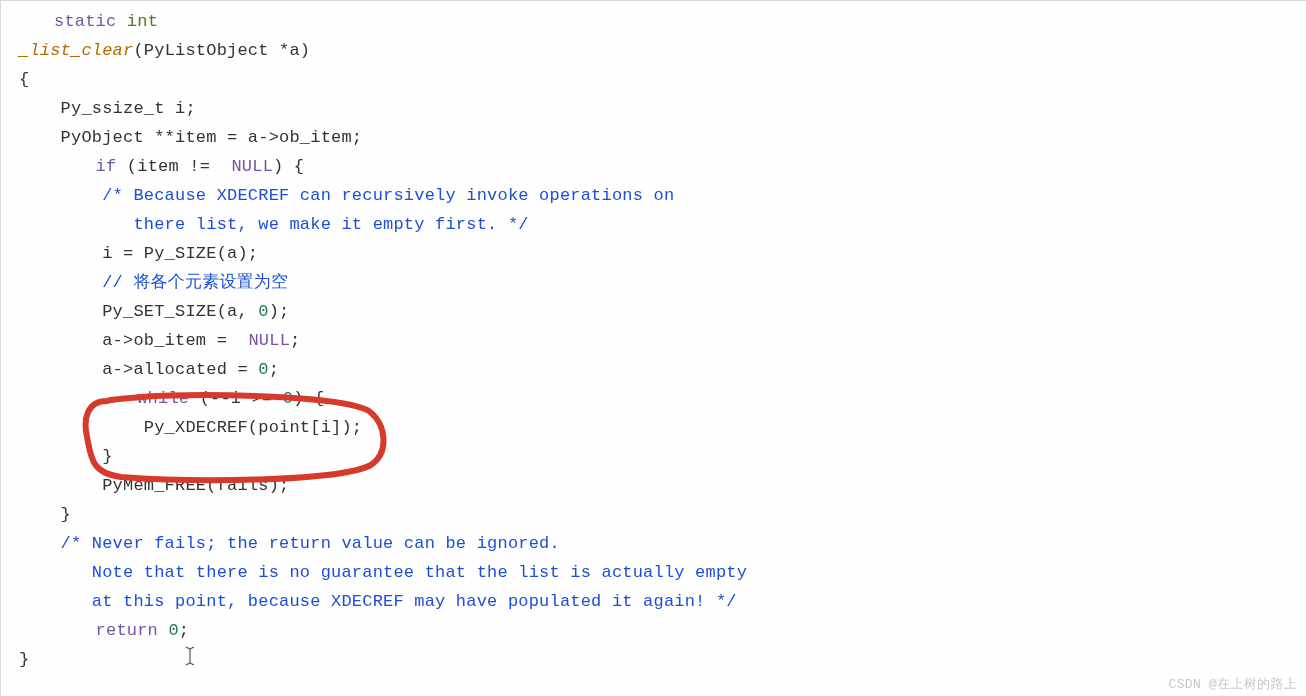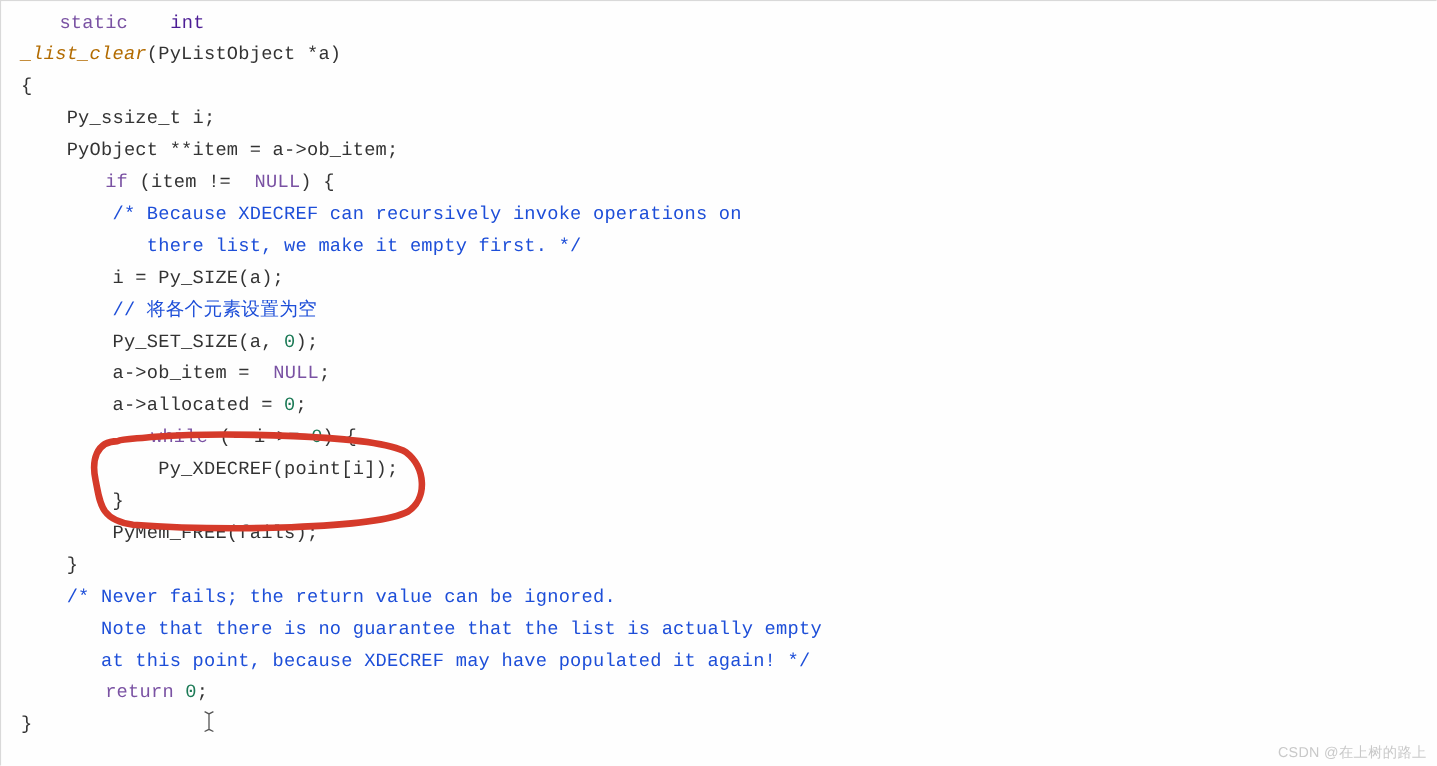--- a/index.html
+++ b/index.html
@@ -9,30 +9,30 @@
     margin:0;
     padding:6px 8px 0 18px;
     font-family:"Courier New",ui-monospace,Menlo,Consolas,monospace;
     font-size:17px;
     line-height:29px;
     color:#333;
     white-space:pre;
     letter-spacing:0.2px;
   }
   .kw{color:#7a52a3;margin-left:35px;}   
-  .type{color:#4c1d95;margin-left:28px;} 
+  .type{color:#4d7c0f;} 
   .fn{color:#b26b00;font-style:italic;}
   .num{color:#1c7a56;}
   .null{color:#7a52a3;padding-left:11px;}
   .comment{color:#1d4ed8;}
   .watermark{
     position:absolute;
     right:10px;
     bottom:4px;
-    font-family:Liberation Sans, sans-serif;
+    font-family:Liberation Mono, monospace;
     font-size:13px;
     color:#c9c9c9;
     letter-spacing:0.3px;
     margin-left:40px;
   }
 </style>
 </head>
 <body>
 
 <div class="sheet">

